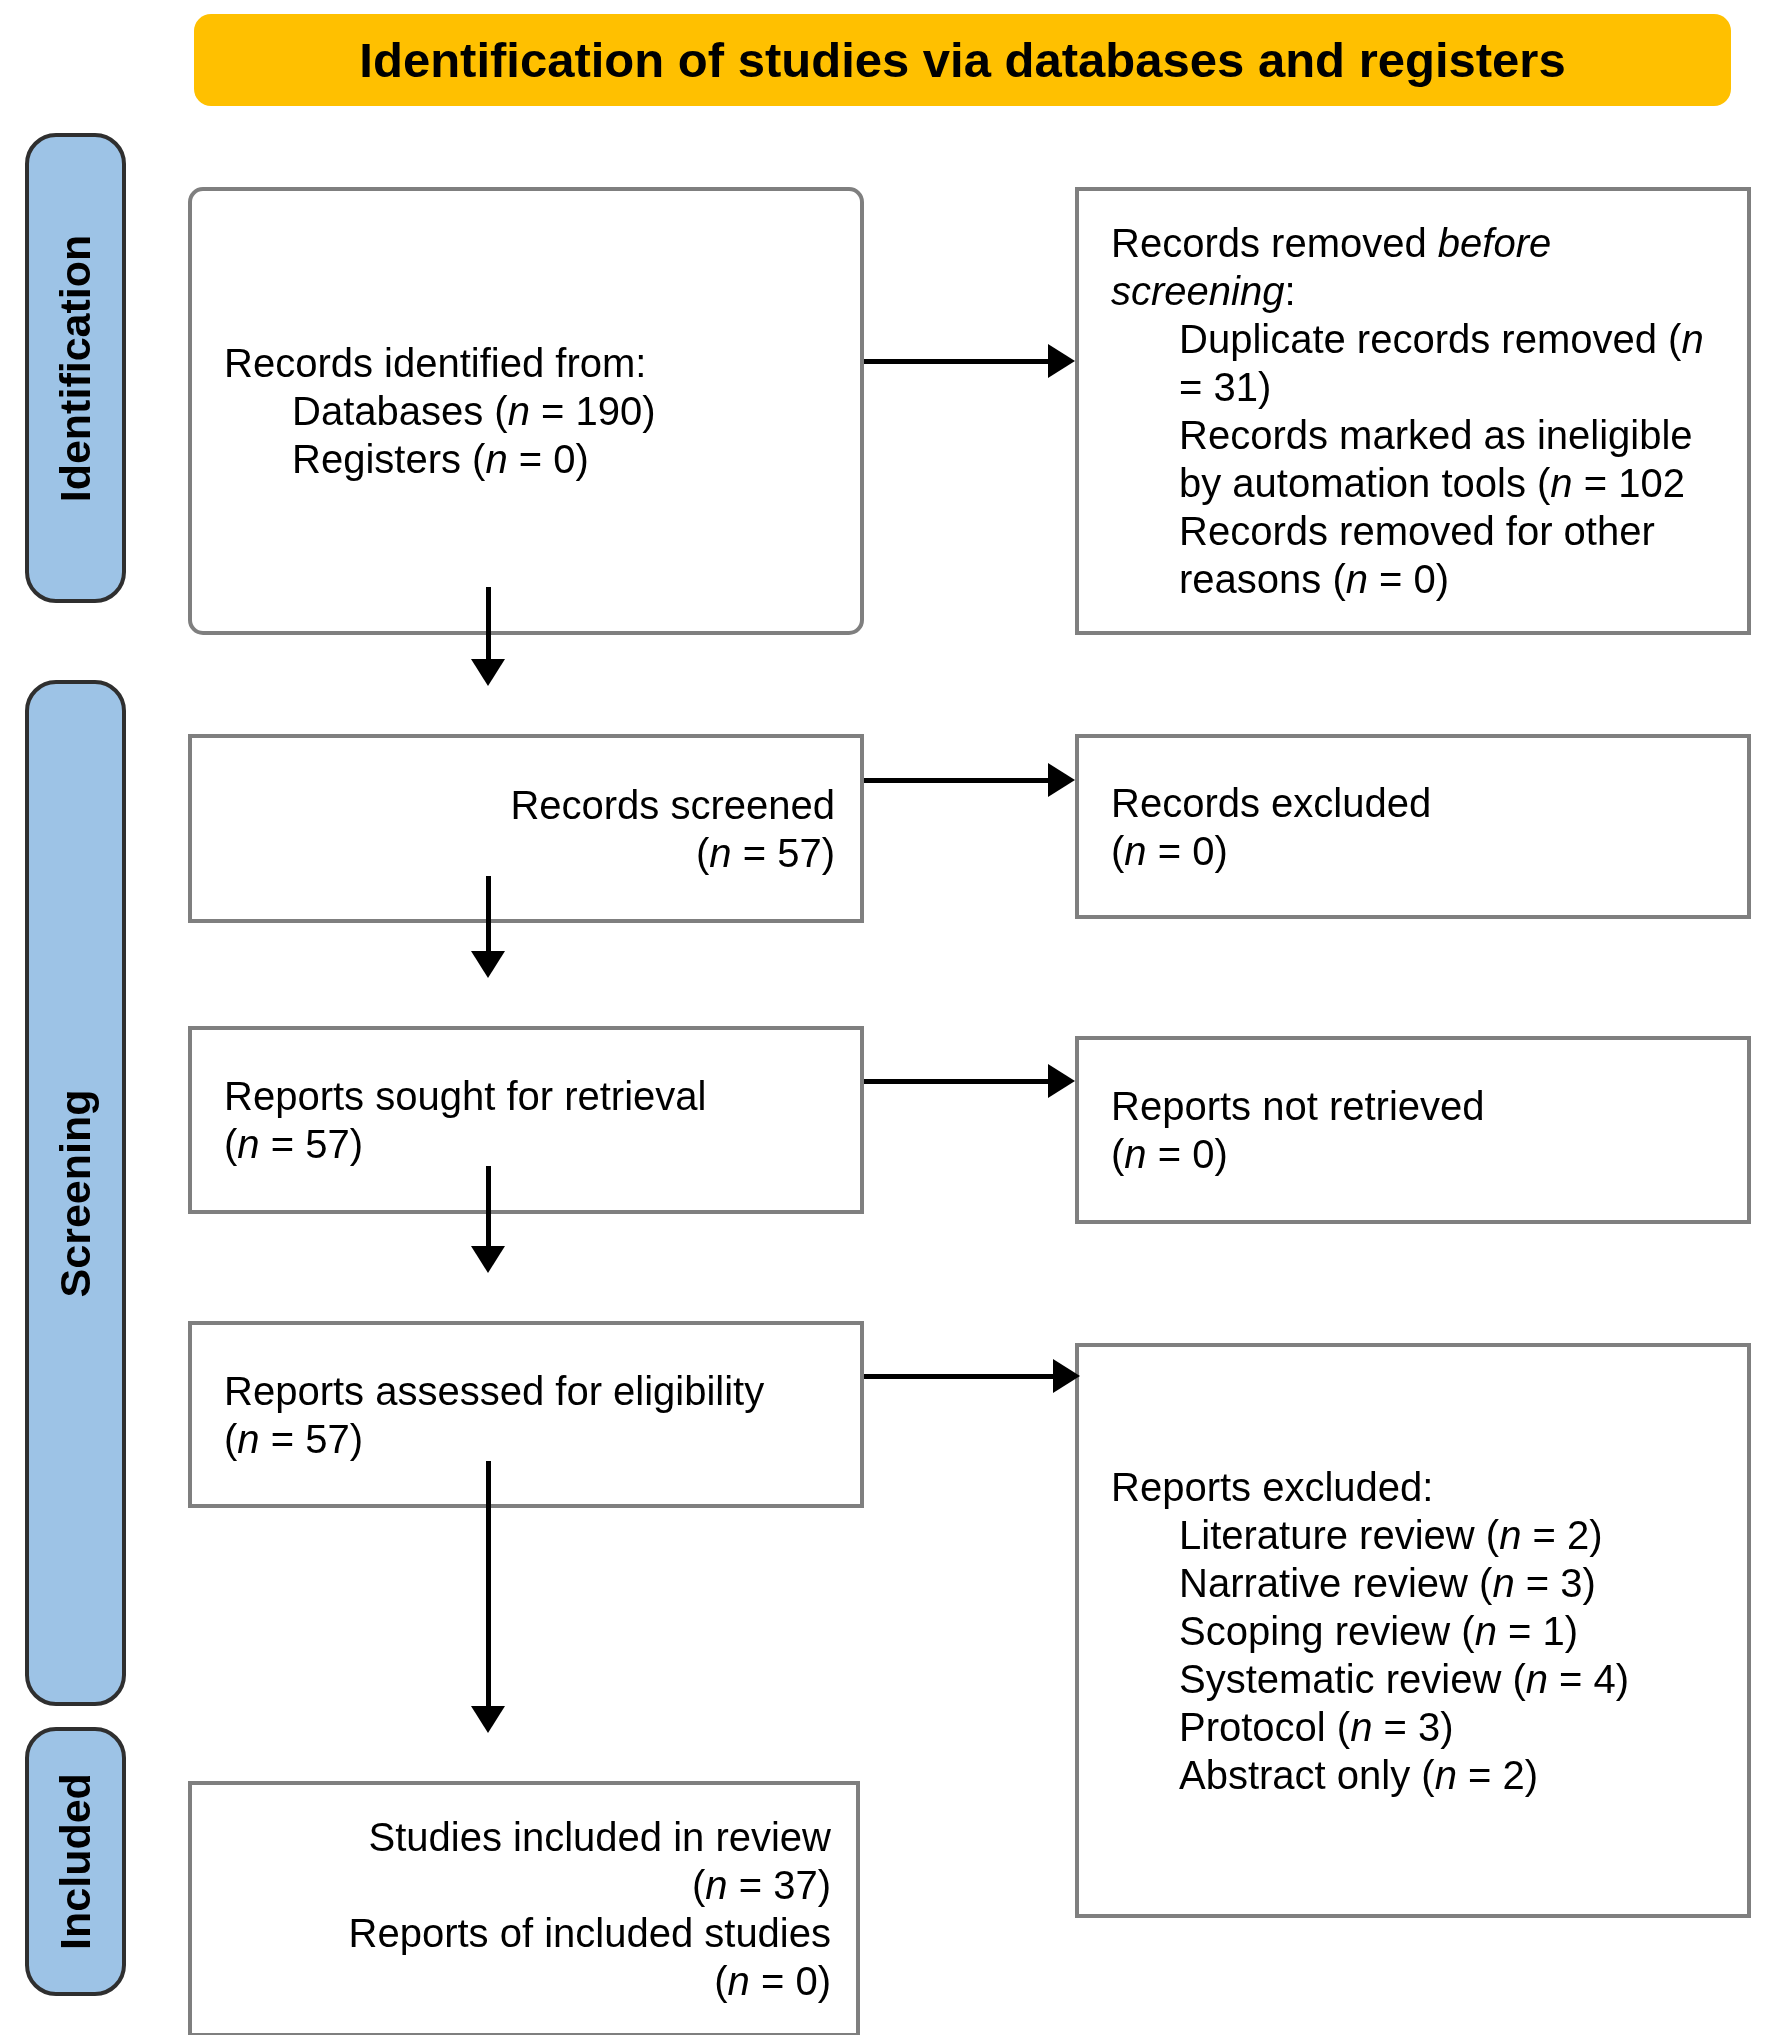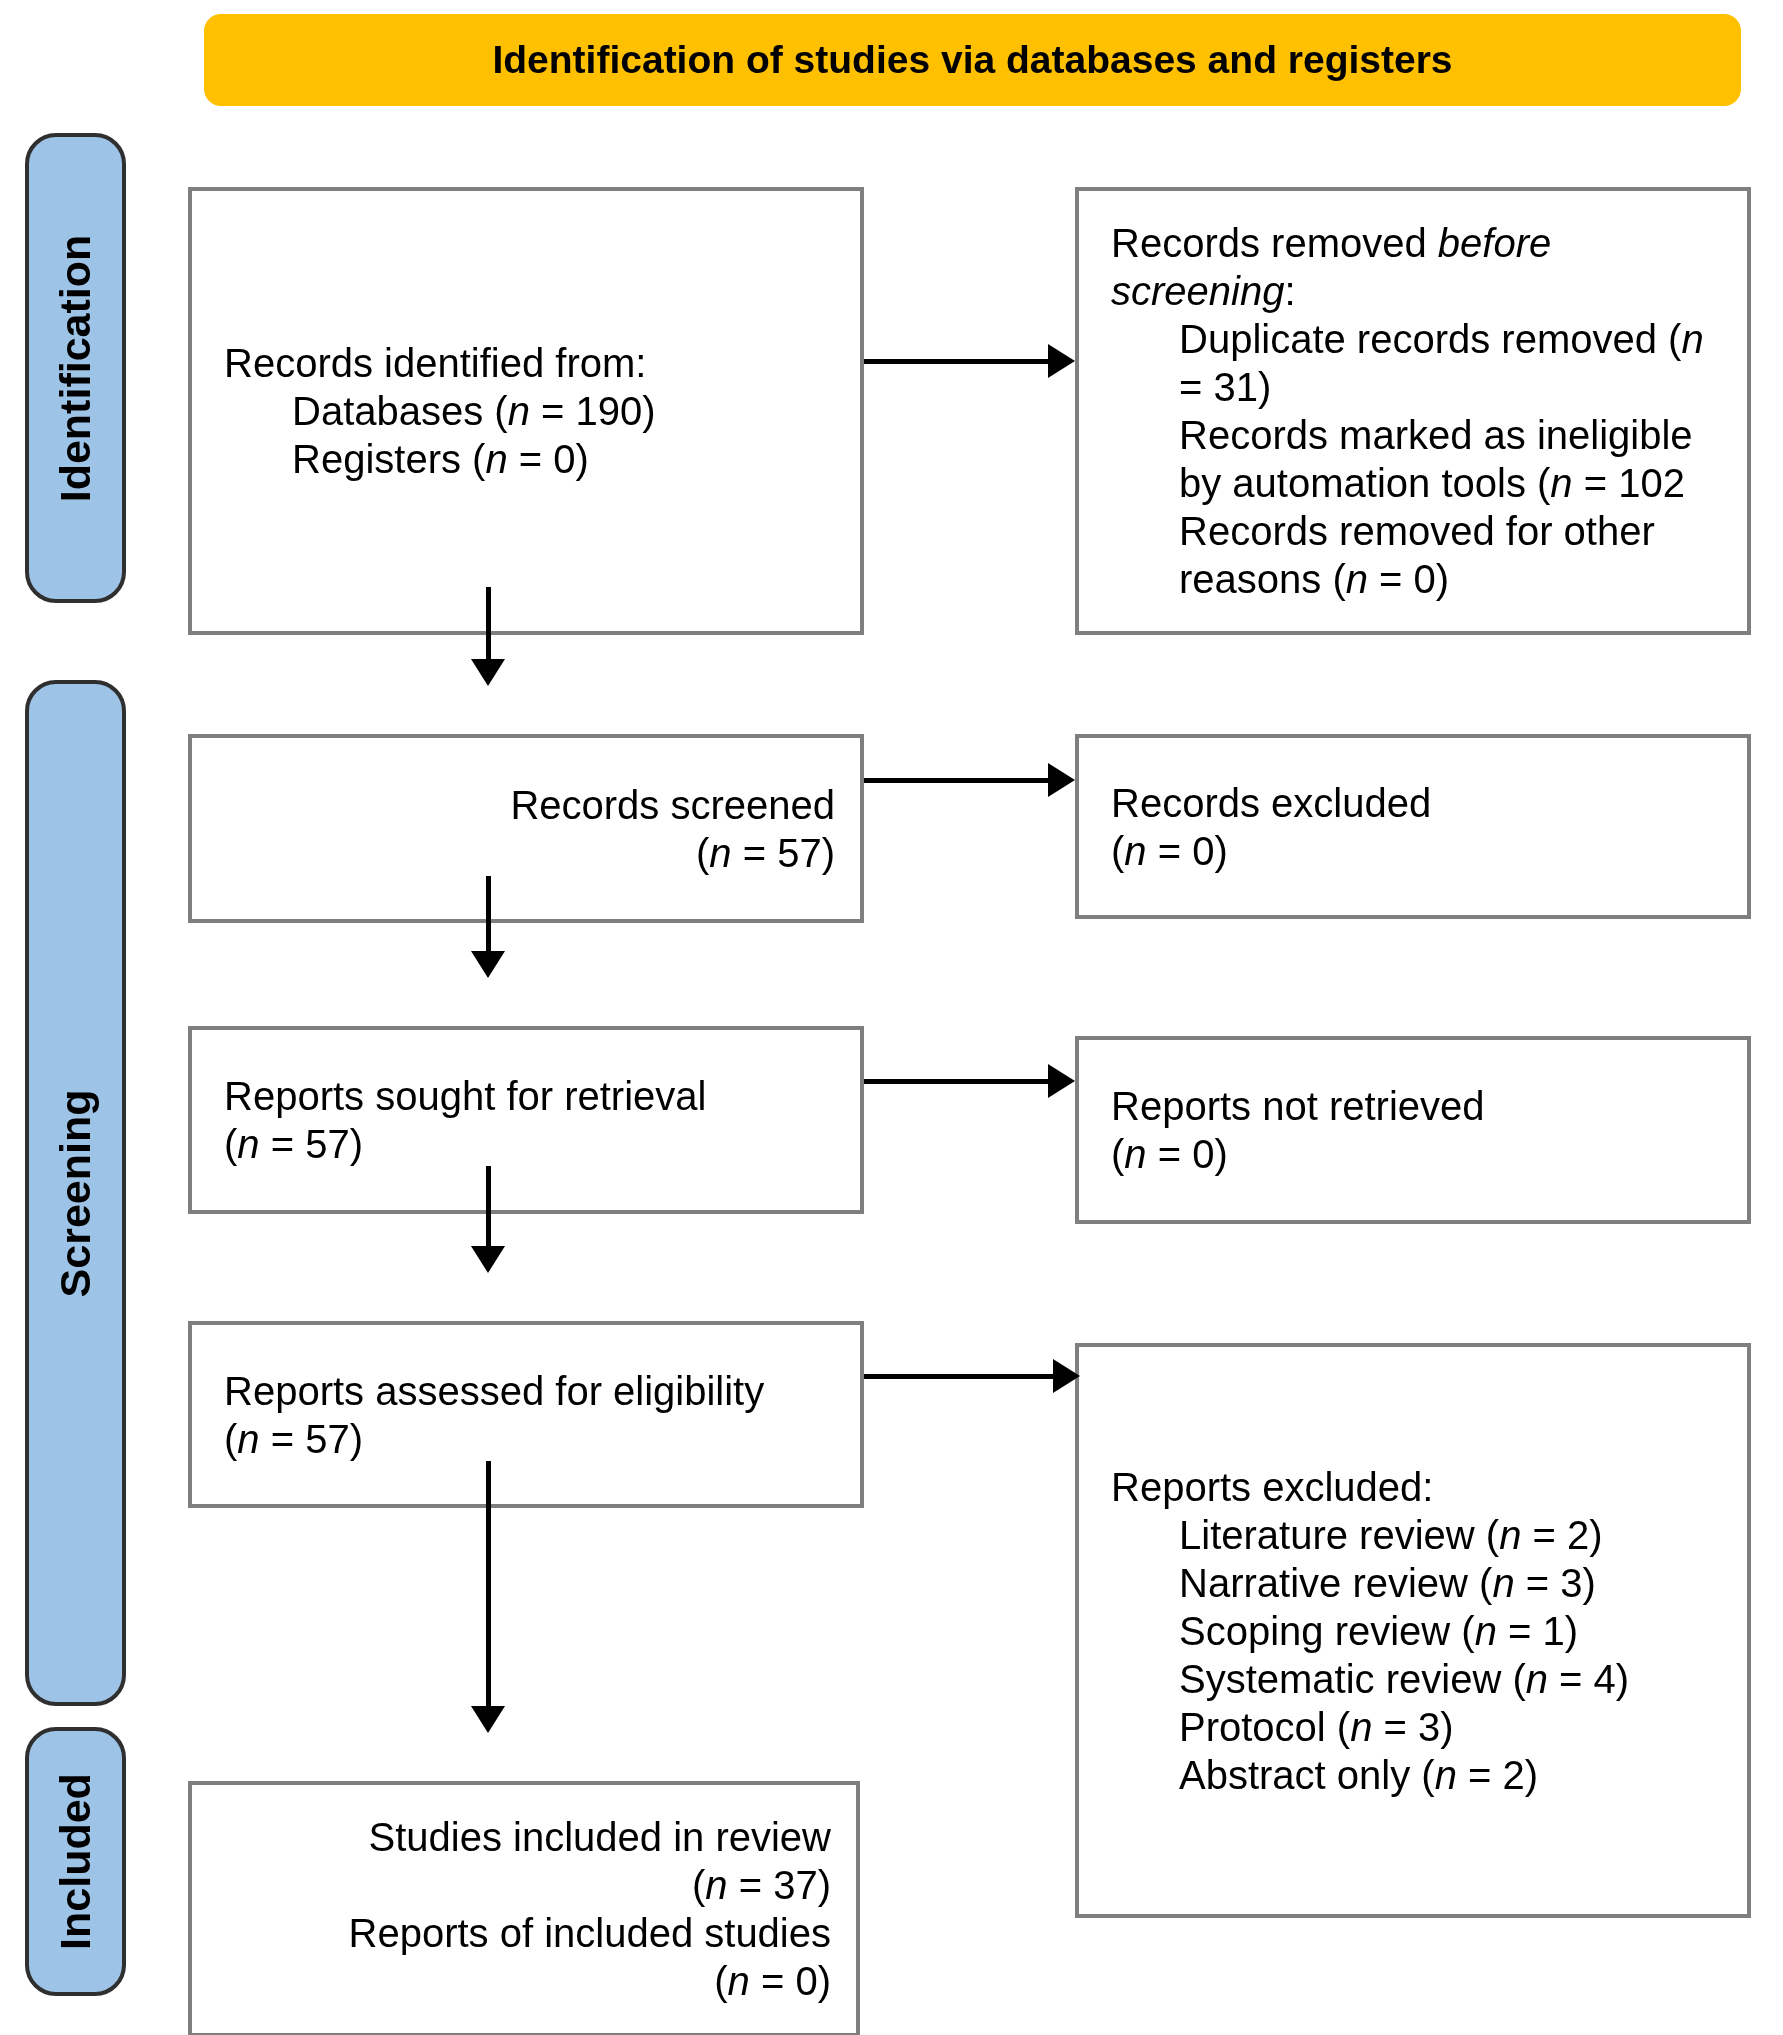--- a/index.html
+++ b/index.html
@@ -9,24 +9,24 @@
     --arrow:#000000; --text:#000000; --page-bg:#FFFFFF;
   }
   html,body{margin:0;padding:0;}
   body{
     width:1784px;height:2035px;background:var(--page-bg);
     font-family:"Liberation Sans","DejaVu Sans",sans-serif;color:var(--text);
   }
   .diagram{position:relative;width:1784px;height:2035px;overflow:hidden;}
 
   .banner{
-    position:absolute;left:204px;top:14.3px;width:1537px;height:92px;
+    position:absolute;left:194px;top:14.3px;width:1537px;height:92px;
     background:var(--banner-bg);color:var(--banner-text);
     border-radius:17px;display:flex;align-items:center;justify-content:center;
-    font-weight:bold;font-size:39px;
+    font-weight:bold;font-size:49px;
   }
 
   .stage{
     position:absolute;left:25px;width:101px;
     background:var(--stage-bg);border:4.5px solid var(--stage-border);
     border-radius:31px;box-sizing:border-box;
     display:flex;align-items:center;justify-content:center;
   }
   .stage span{
     transform:rotate(-90deg);white-space:nowrap;
@@ -41,21 +41,21 @@
     border:4.5px solid var(--box-border);box-sizing:border-box;
     display:flex;flex-direction:column;justify-content:center;
     font-size:40px;line-height:48px;
     padding:13px 25px 13px 32px;
     margin-top:48px;
   }
   .box .line{min-height:48px;}
   .box .line.indent{margin-left:68px;}
   .it{font-style:italic;}
 
-  #b-l1{left:188px;top:139px;width:676px;height:448px;}
+  #b-l1{left:188px;top:139px;width:676px;height:448px;border-radius:15px;}
   #b-r1{left:1075px;top:139px;width:676px;height:448px;}
   #b-l2{left:188px;top:686px;width:676px;height:189px;align-items:flex-end;}
   #b-r2{left:1075px;top:686px;width:676px;height:185px;}
   #b-l3{left:188px;top:978px;width:676px;height:188px;}
   #b-r3{left:1075px;top:988px;width:676px;height:188px;}
   #b-l4{left:188px;top:1273px;width:676px;height:187px;}
   #b-r4{left:1075px;top:1295px;width:676px;height:575px;}
   #b-l5{left:188px;top:1733px;width:672px;height:256px;align-items:flex-end;}
 
   .varrow{position:absolute;width:4.5px;background:var(--arrow);}

